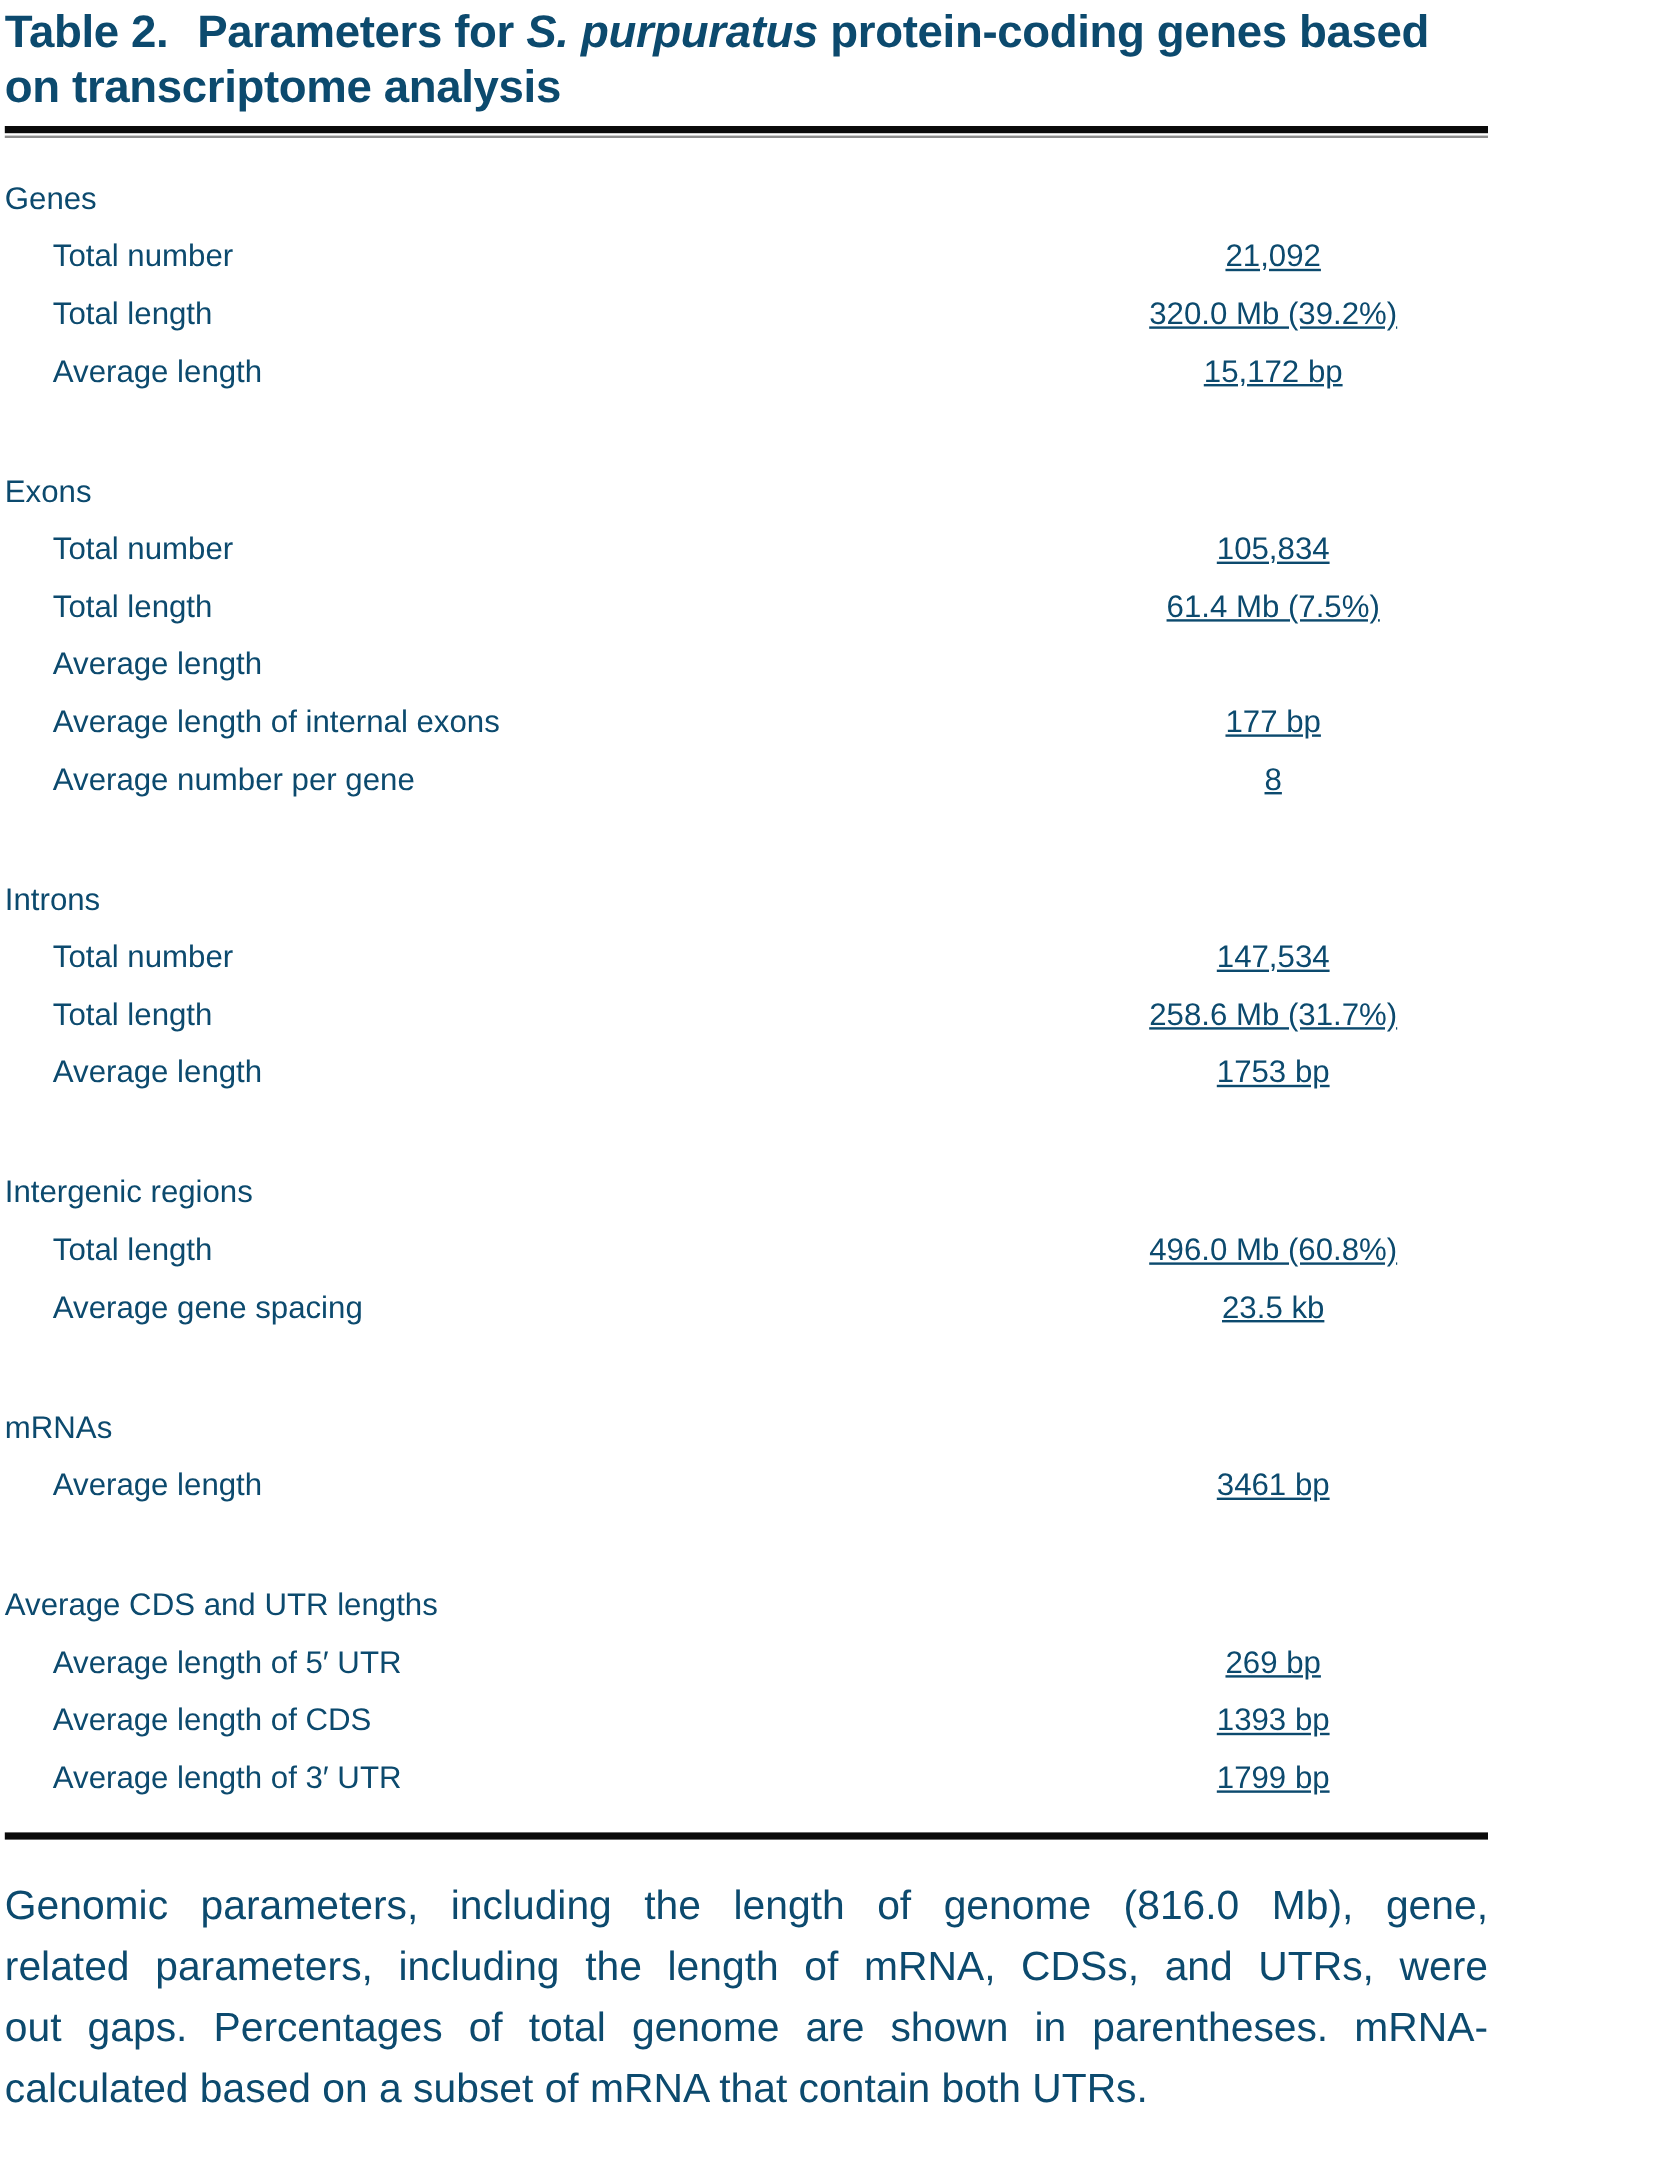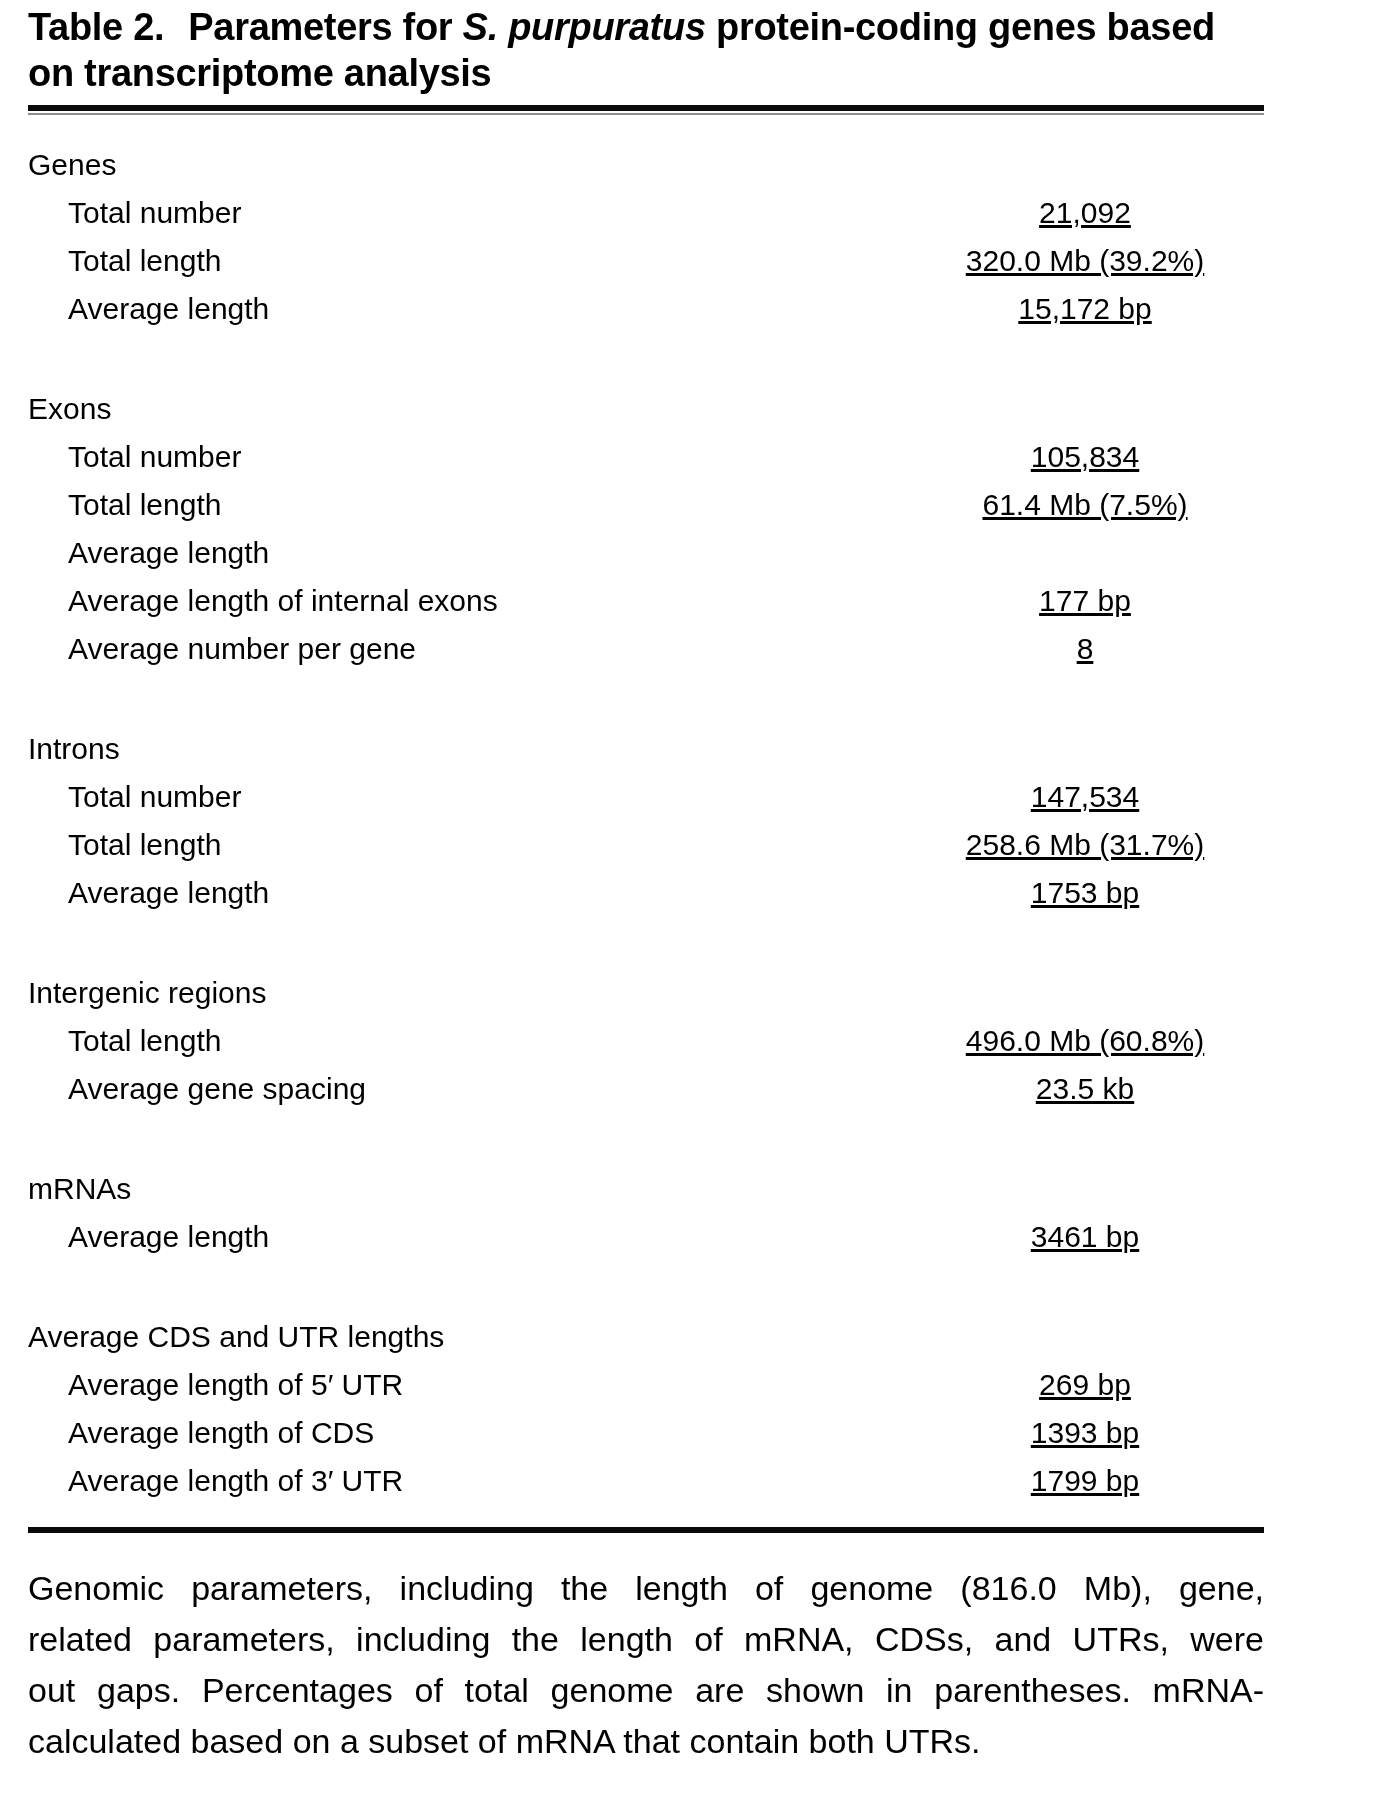--- a/index.html
+++ b/index.html
@@ -4,45 +4,44 @@
 <style>
   * { box-sizing: border-box; }
   html, body { margin: 0; padding: 0; background: #ffffff; }
 
   .page {
     position: relative;
     width: 1242px;
     height: 1800px;
     overflow: hidden;
     background: #ffffff;
-    color: #000000;
+    color: #0c4a6e;
     font-family: "Liberation Sans", sans-serif;
     padding: 4px 0 0 4px;
-    margin-left: 24px;
   }
 
   
   .title {
     font-size: 38px;
     font-weight: 700;
     line-height: 46px;
     letter-spacing: -0.3px;
   }
   .title .tnum { margin-right: 24px; }
   .title .species { font-style: italic; }
 
   
   .rule-top { margin-top: 9px; margin-right: 2px; }
   .rule-top .thick { height: 6px; background: #0a0a0a; }
   .rule-top .thin  { height: 2px; background: #8d8d8d; margin-top: 2px; }
 
   
   .tbl {
     margin-top: 26px;
-    font-size: 30px;
+    font-size: 26px;
     line-height: 48px;
   }
   .section + .section { margin-top: 52px; }
   .sec-header { white-space: nowrap; }
   .row { display: flex; gap: 47px; }
   .row .lbl { flex: 1 1 auto; padding-left: 40px; white-space: nowrap; }
   .row .val { flex: 0 0 362px; text-align: center; white-space: nowrap; text-decoration: underline; }
 
   
   .rule-bottom {

